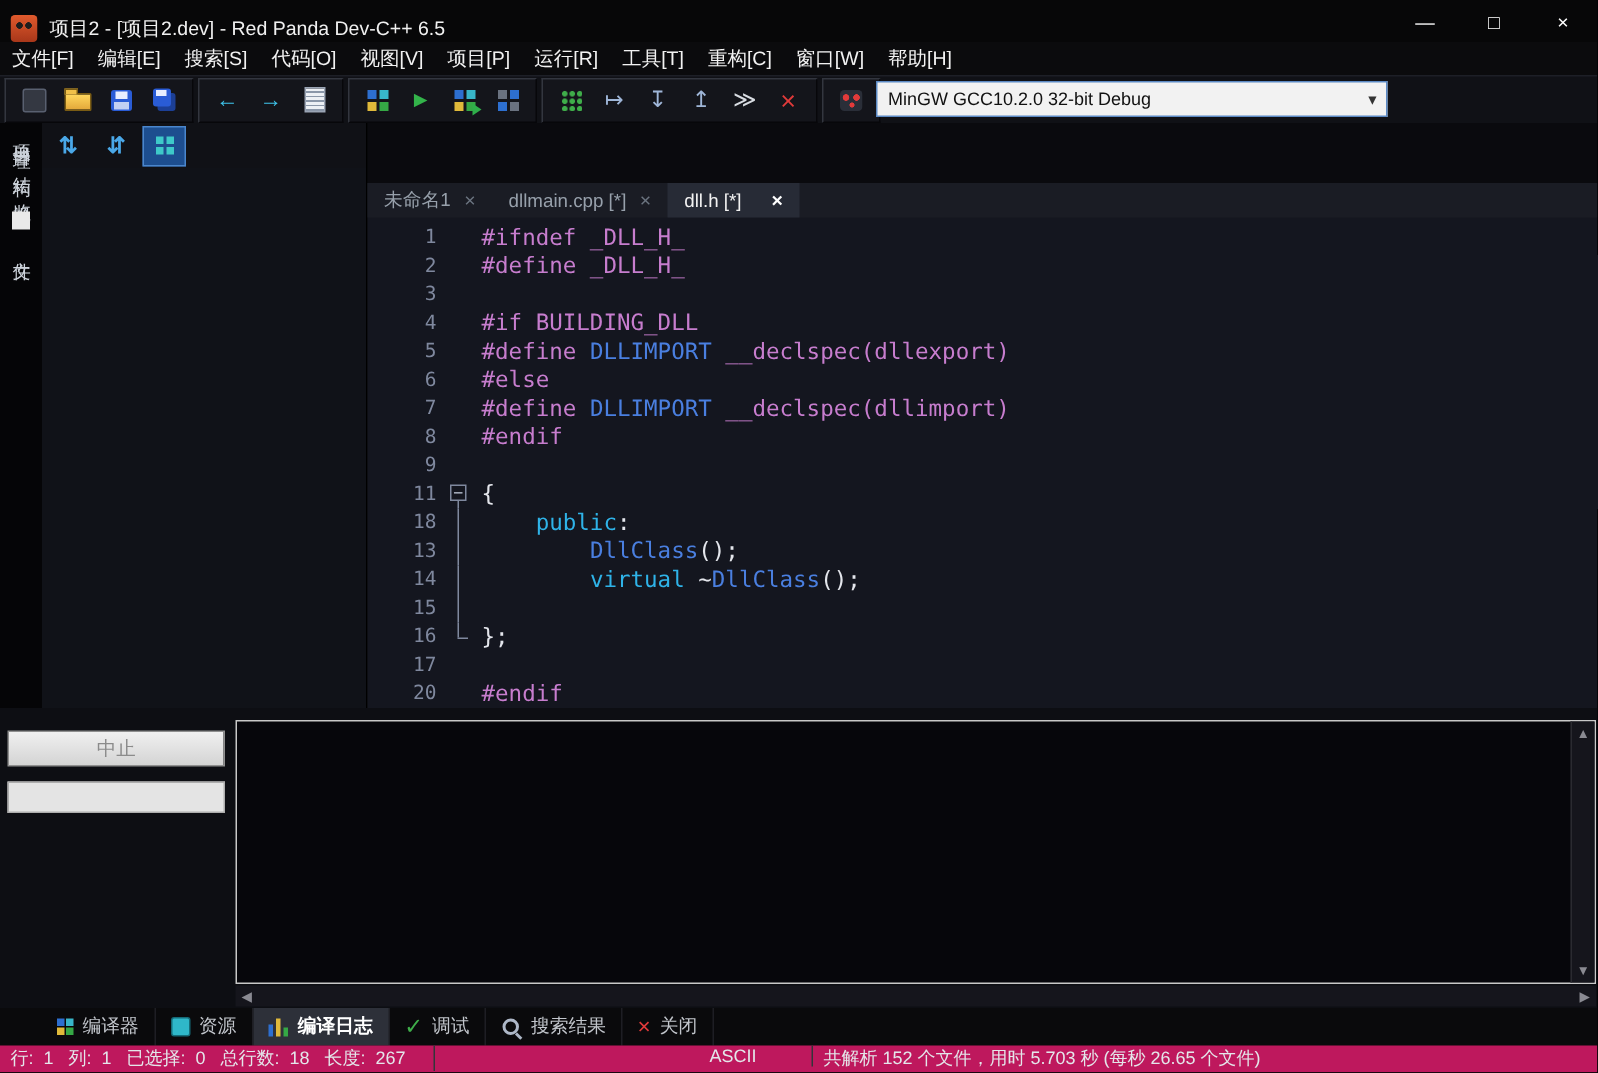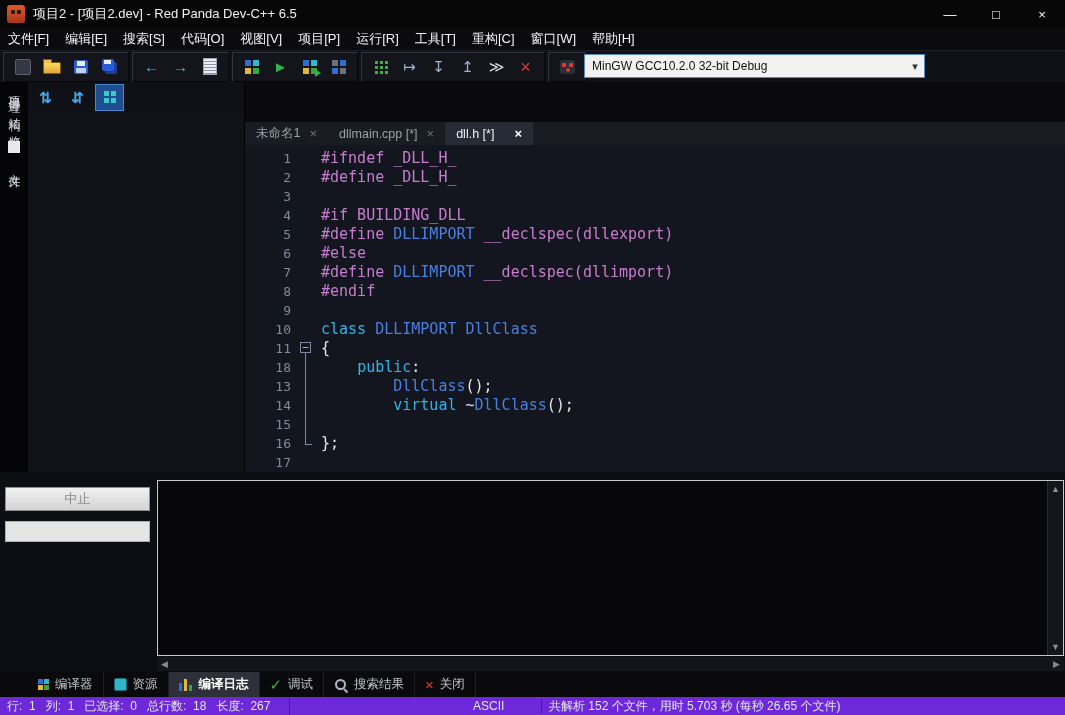--- a/index.html
+++ b/index.html
@@ -1,19 +1,19 @@
 <!DOCTYPE html>
 <html style="--c-preproc: #c77dce; --c-identifier: #4a7fe0; --c-keyword: #2fb3e8; --c-function: #b9b95a; --c-plain: #e4e6ec; --c-accent: #2d6fd0;"><head>
 <meta charset="utf-8">
 <style>
   html,body{margin:0;padding:0;background:#000;}
   .window{position:relative;width:1065px;height:715px;background:#0a0a0e;overflow:hidden;
           font-family:"Liberation Sans",sans-serif;-webkit-font-smoothing:antialiased;}
   
-  .titlebar{position:absolute;left:0;top:0;width:100%;height:28px;background:#070708;display:flex;align-items:center;color:#f0f0f0;}
+  .titlebar{position:absolute;left:0;top:0;width:100%;height:28px;background:#070708;display:flex;align-items:flex-end;color:#f0f0f0;}
   .app-icon{width:18px;height:18px;margin:0 8px 0 7px;border-radius:3px;
     background-image:radial-gradient(circle at 6px 7px,#1d1d1d 2px,transparent 2.4px),
                      radial-gradient(circle at 12px 7px,#1d1d1d 2px,transparent 2.4px),
                      linear-gradient(#e05a2d,#a8371a);}
   .title-text{font-size:13px;}
   .win-controls{margin-left:auto;display:flex;height:100%;}
   .win-btn{width:46px;height:100%;display:flex;align-items:center;justify-content:center;font-size:13px;color:#fff;}
   
   .menubar{position:absolute;left:0;top:28px;width:100%;height:22px;background:#0b0b0d;display:flex;align-items:center;font-size:13px;color:#f2f2f2;}
   .menu-item{padding:0 8px;height:100%;display:flex;align-items:center;}
@@ -94,21 +94,21 @@
   .output-box{position:absolute;left:157px;top:8px;width:907px;height:176px;background:#06060b;border:1px solid #c8c8c8;box-sizing:border-box;}
   .vscroll{position:absolute;right:0;top:0;width:16px;height:100%;background:#15151c;border-left:1px solid #2a2a30;
            display:flex;flex-direction:column;justify-content:space-between;align-items:center;color:#8a8a92;font-size:9px;padding:3px 0;box-sizing:border-box;}
   .hscroll{position:absolute;left:157px;top:185px;width:907px;height:14px;background:#15151c;display:flex;justify-content:space-between;
            align-items:center;color:#8a8a92;font-size:9px;padding:0 4px;box-sizing:border-box;}
   
   .btabbar{position:absolute;left:0;top:672px;width:100%;height:25px;background:#0a0a0c;display:flex;align-items:stretch;font-size:12.5px;color:#c2c6cc;padding-left:28px;}
   .btab{display:flex;align-items:center;gap:6px;padding:0 10px;border-right:1px solid #1e1e24;}
   .btab.active{background:#2d3039;color:#fff;font-weight:bold;}
   
-  .statusbar{position:absolute;left:0;top:697px;width:100%;height:18px;background:#6d28d9;display:flex;align-items:center;font-size:12px;color:#e4e6ea;}
+  .statusbar{position:absolute;left:0;top:697px;width:100%;height:18px;background:#be185d;display:flex;align-items:flex-start;font-size:12px;color:#e4e6ea;}
   .sseg{display:flex;align-items:center;padding:0 7px;border-right:1px solid #34343a;box-sizing:border-box;white-space:pre;}
   .sseg:last-child{border-right:none;flex:1;}
 </style>
 </head>
 <body>
 
 <div class="window">
 
   <div class="titlebar">
     <div class="app-icon"></div>
@@ -283,25 +283,20 @@
           <span class="ln">8</span>
           <span class="fold"></span>
           <span class="code-text"><span class="sg-p">#endif</span></span>
         </div>
         <div class="code-line">
           <span class="ln">9</span>
           <span class="fold"></span>
           <span class="code-text"></span>
         </div>
         <div class="code-line">
-          <span class="ln">10</span>
-          <span class="fold"></span>
-          <span class="code-text"><span class="sg-k">class</span><span class="sg-t"> </span><span class="sg-i">DLLIMPORT</span><span class="sg-t"> </span><span class="sg-i">DllClass</span></span>
-        </div>
-        <div class="code-line">
           <span class="ln">11</span>
           <span class="fold start"></span>
           <span class="code-text"><span class="sg-t">{</span></span>
         </div>
         <div class="code-line">
           <span class="ln">18</span>
           <span class="fold mid"></span>
           <span class="code-text"><span class="sg-t">    </span><span class="sg-k">public</span><span class="sg-t">:</span></span>
         </div>
         <div class="code-line">

